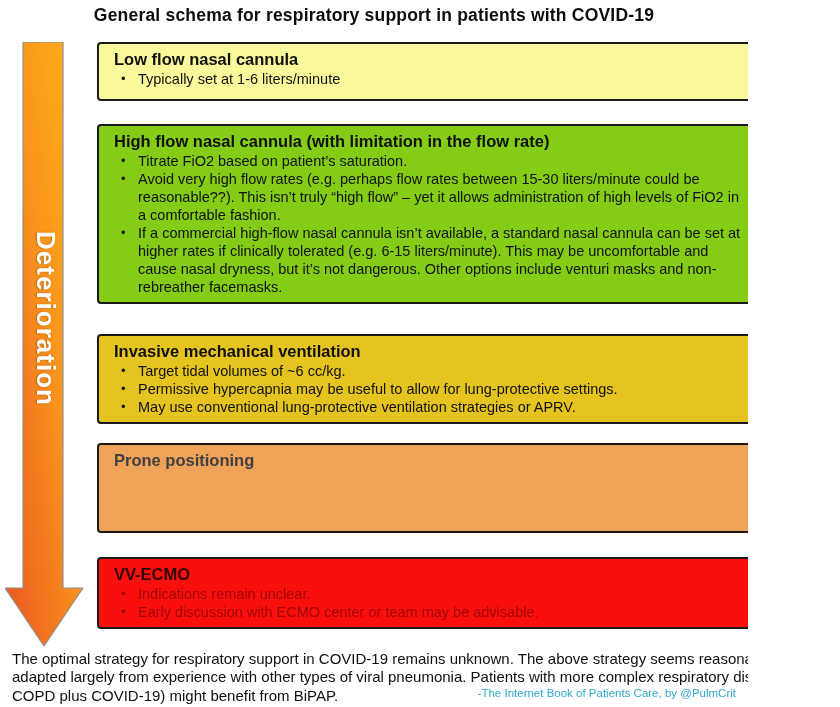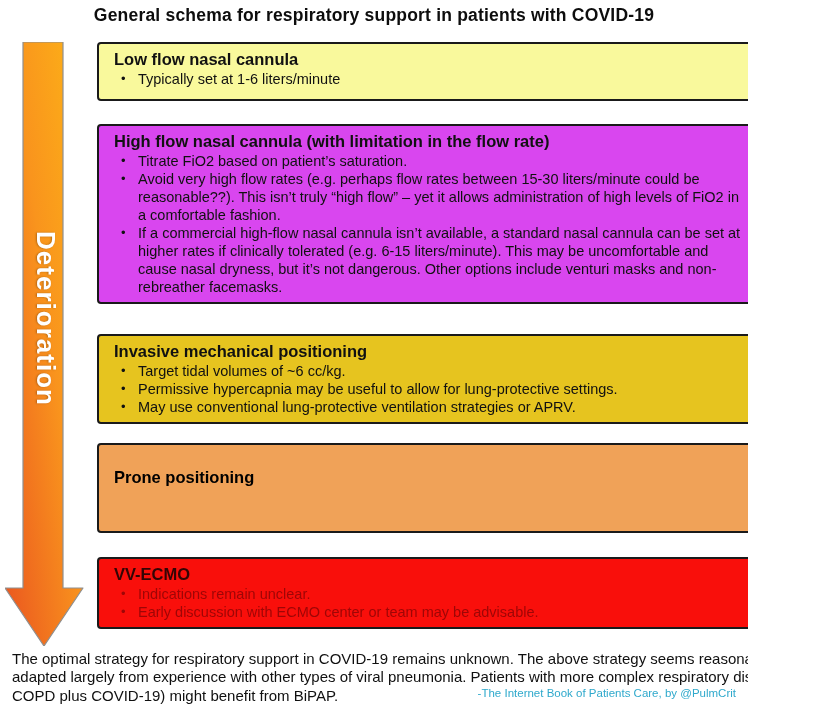--- a/index.html
+++ b/index.html
@@ -19,21 +19,21 @@
   }
   .tbox h2{margin:0 0 1px 2px;font-size:16.5px;font-weight:bold;line-height:1.28;}
   .tbox ul{margin:0;padding:0;list-style:none;font-size:14.5px;line-height:1.24;}
   .tbox li{position:relative;padding-left:26px;}
   .tbox li::before{content:"\2022";position:absolute;left:9px;top:0;font-size:13px;}
   .b1{top:42px;min-height:59px;}
   .b2{top:124px;min-height:178px;}
   .b3{top:334px;min-height:82px;}
   .b4{top:443px;min-height:90px;}
   .b5{top:557px;min-height:72px;}
-  .b4 h2{color:#000000;margin-top:17px;}
+  .b4 h2{color:#404040;}
   
   .arrow-svg{position:absolute;display:block;}
   .arrow-left-svg{left:5px;top:42px;}
   .arrow-right-svg{left:765px;top:45px;}
   .arrow-label{
     position:absolute;width:300px;text-align:center;color:#ffffff;
     font-weight:bold;font-size:26px;letter-spacing:1px;
     text-shadow:0 1px 2px rgba(60,30,0,.35);pointer-events:none;
   }
   .label-deterioration{left:-105px;top:303px;transform:rotate(90deg);}
@@ -78,31 +78,31 @@
   </svg>
   <div class="arrow-label label-recovery">Recovery</div>
 
   <div class="tbox b1" style="background-color: rgb(249, 249, 156);">
     <h2>Low flow nasal cannula</h2>
     <ul>
       <li>Typically set at 1-6 liters/minute</li>
     </ul>
   </div>
 
-  <div class="tbox b2" style="background-color: #d946ef;">
+  <div class="tbox b2" style="background-color: #84cc16;">
     <h2>High flow nasal cannula (with limitation in the flow rate)</h2>
     <ul>
       <li>Titrate FiO2 based on patient’s saturation.</li>
       <li>Avoid very high flow rates (e.g. perhaps flow rates between 15-30 liters/minute could be reasonable??).  This isn’t truly “high flow” – yet it allows administration of high levels of FiO2 in a comfortable fashion.</li>
       <li>If a commercial high-flow nasal cannula isn’t available, a standard nasal cannula can be set at higher rates if clinically tolerated (e.g. 6-15 liters/minute).  This may be uncomfortable and cause nasal dryness, but it’s not dangerous.  Other options include venturi masks and non-rebreather facemasks.</li>
     </ul>
   </div>
 
   <div class="tbox b3" style="background-color: rgb(230, 196, 31);">
-    <h2>Invasive mechanical positioning</h2>
+    <h2>Invasive mechanical ventilation</h2>
     <ul>
       <li>Target tidal volumes of ~6 cc/kg.</li>
       <li>Permissive hypercapnia may be useful to allow for lung-protective settings.</li>
       <li>May use conventional lung-protective ventilation strategies or APRV.</li>
     </ul>
   </div>
 
   <div class="tbox b4" style="background-color: rgb(240, 162, 88);">
     <h2>Prone positioning</h2>
   </div>

